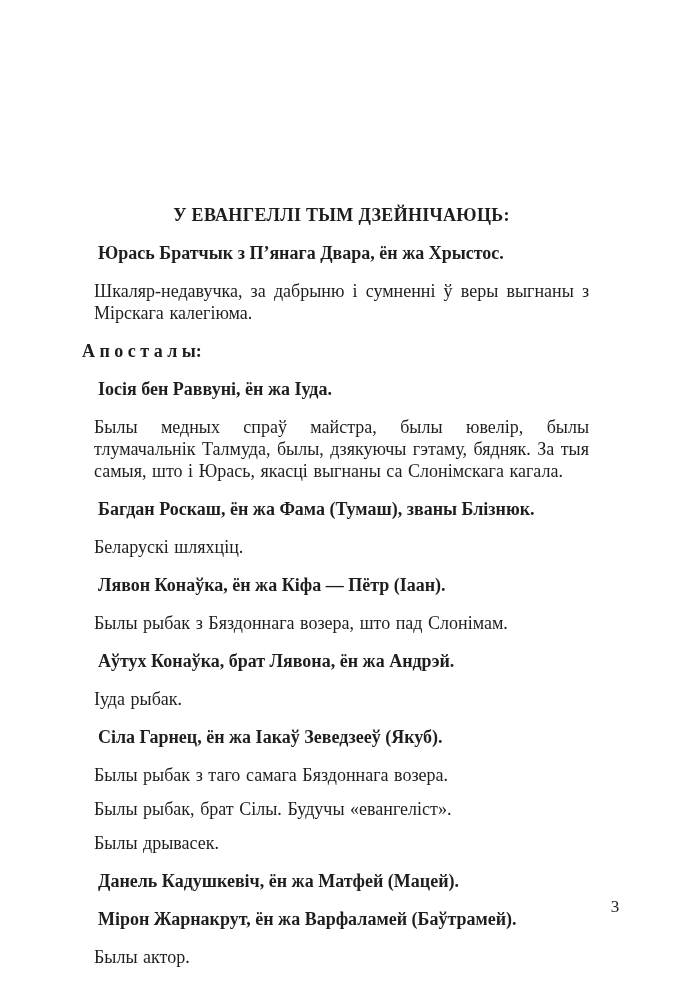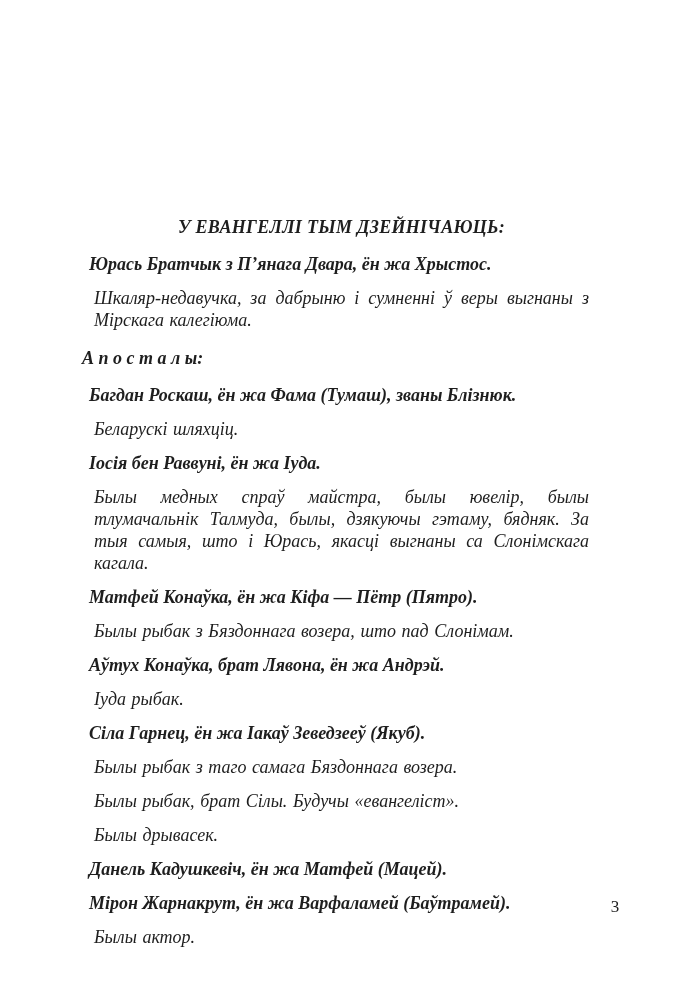--- a/index.html
+++ b/index.html
@@ -11,23 +11,22 @@
     height: 1001px;
     background: #ffffff;
     position: relative;
     font-family: "Liberation Serif", "DejaVu Serif", serif;
     color: #1e1e1e;
     overflow: hidden;
   }
   .content {
     position: absolute;
     left: 82px;
-    top: 216px;
+    top: 204px;
     width: 519px;
-    font-style: italic;
   }
   .page-title {
     font-size: 18px;
     line-height: 22px;
     font-weight: bold;
     text-align: center;
     margin: 0 0 15px 0;
     letter-spacing: 0.3px;
   }
   .section-heading {
@@ -40,21 +39,21 @@
   .entry {
     margin: 0 0 12px 0;
   }
   .entry:last-child {
     margin-bottom: 0;
   }
   .entry-name {
     font-size: 18px;
     line-height: 22px;
     font-weight: bold;
-    margin: 7px;
+    margin: 16px;
     text-align: left;
   }
   .entry-desc {
     font-size: 18px;
     line-height: 22px;
     margin: 12px;
     text-align: justify;
     word-spacing: 0.06em;
   }
   .page-number {
@@ -78,29 +77,29 @@
     <div class="entry">
       <p class="entry-name">Юрась Братчык з П’янага Двара, ён жа Хрыстос.</p>
       <p class="entry-desc">Шкаляр-недавучка, за дабрыню і сумненні ў веры выгнаны з Мірскага калегіюма.</p>
     </div>
   </section>
 
   <h2 class="section-heading">А п о с т а л ы:</h2>
 
   <section>
     <div class="entry">
+      <p class="entry-name">Іосія бен Раввуні, ён жа Іуда.</p>
+      <p class="entry-desc">Былы медных спраў майстра, былы ювелір, былы тлумачальнік Талмуда, былы, дзякуючы гэтаму, бядняк. За тыя самыя, што і Юрась, якасці выгнаны са Слонімскага кагала.</p>
+    </div>
+    <div class="entry">
       <p class="entry-name">Багдан Роскаш, ён жа Фама (Тумаш), званы Блізнюк.</p>
       <p class="entry-desc">Беларускі шляхціц.</p>
     </div>
     <div class="entry">
-      <p class="entry-name">Іосія бен Раввуні, ён жа Іуда.</p>
-      <p class="entry-desc">Былы медных спраў майстра, былы ювелір, былы тлумачальнік Талмуда, былы, дзякуючы гэтаму, бядняк. За тыя самыя, што і Юрась, якасці выгнаны са Слонімскага кагала.</p>
-    </div>
-    <div class="entry">
-      <p class="entry-name">Матфей Конаўка, ён жа Кіфа — Пётр (Пятро).</p>
+      <p class="entry-name">Лявон Конаўка, ён жа Кіфа — Пётр (Іаан).</p>
       <p class="entry-desc">Былы рыбак з Бяздоннага возера, што пад Слонімам.</p>
     </div>
     <div class="entry">
       <p class="entry-name">Аўтух Конаўка, брат Лявона, ён жа Андрэй.</p>
       <p class="entry-desc">Іуда рыбак.</p>
     </div>
     <div class="entry">
       <p class="entry-name">Сіла Гарнец, ён жа Іакаў Зеведзееў (Якуб).</p>
       <p class="entry-desc">Былы рыбак з таго самага Бяздоннага возера.</p>
     </div>

